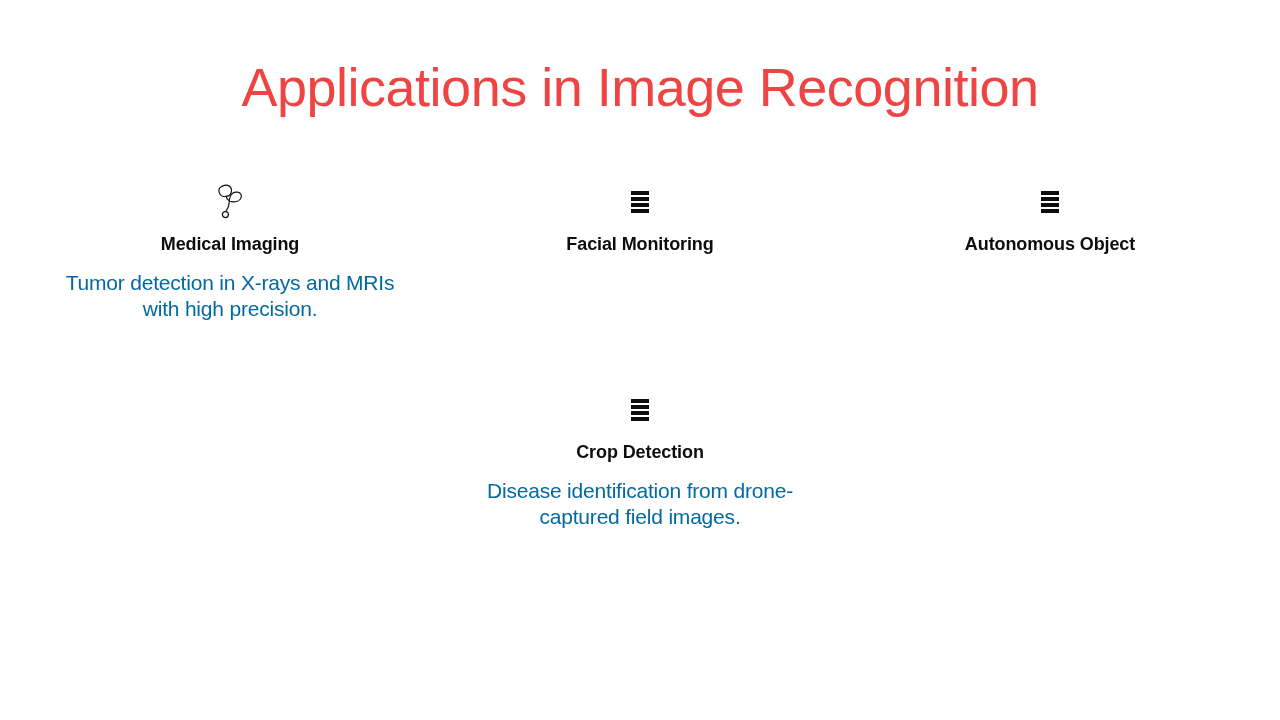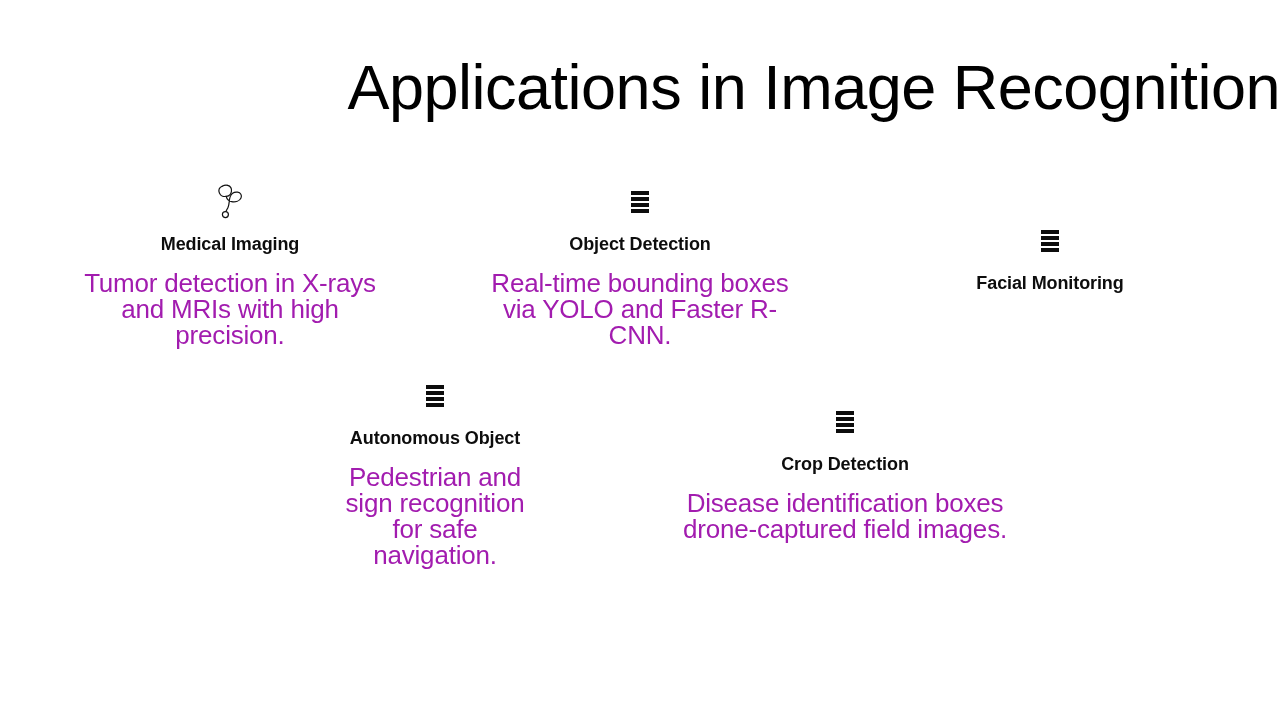--- a/index.html
+++ b/index.html
@@ -23,41 +23,40 @@
     height: 720px;
     background: #ffffff;
   }
 
   
   .slide-title {
     position: absolute;
     top: 48px;
     left: 0;
     width: 1280px;
-    text-align: right;
-    font-size: 63px;
+    text-align: center;
+    font-size: 54px;
     font-weight: 300;
     line-height: 78px;
     letter-spacing: -0.5px;
-    color: #000000;
+    color: #ef4444;
     white-space: nowrap;
   }
 
   
   .grid {
     position: absolute;
     top: 180px;
     left: 24px;
     width: 1232px;
     display: flex;
     flex-wrap: wrap;
     justify-content: center;
     align-content: flex-start;
-    row-gap: 26px;
-    align-items: center;
+    row-gap: 66px;
   }
 
   .card {
     width: 410px;
     display: flex;
     flex-direction: column;
     align-items: center;
     text-align: center;
     padding: 0 24px;
   }
@@ -92,25 +91,25 @@
   .card-heading {
     font-size: 18px;
     font-weight: 700;
     line-height: 24px;
     letter-spacing: -0.1px;
     color: #0d0d0d;
     margin-bottom: 14px;
   }
 
   .card-body {
-    font-size: 26px;
+    font-size: 21px;
     font-weight: 400;
     line-height: 26px;
     letter-spacing: -0.2px;
-    color: #a21caf;
+    color: #0369a1;
     max-width: 330px;
   }
 
   .card.narrow .card-body { max-width: 205px; }
 </style>
 </head>
 <body>
 
 <div class="slide">
 
@@ -125,32 +124,20 @@
           <path d="M11.6 1.4 C14.6 2.0 16.0 4.6 15.4 7.6 C14.9 10.2 13.0 12.0 10.6 12.4"></path>
           <path d="M6.2 2.2 C7.6 1.5 9.9 1.0 11.6 1.4"></path>
           <path d="M10.2 12.3 C10.8 15.0 12.6 17.0 15.6 17.6 C19.6 18.4 23.6 17.0 25.0 14.0 C26.2 11.3 24.6 8.6 21.6 8.2 C18.4 7.8 15.4 9.6 14.2 12.6 C12.8 16.2 13.6 20.2 12.0 23.4 C11.2 25.0 10.4 26.2 10.0 27.4"></path>
           <circle cx="9.4" cy="30.6" r="3.0"></circle>
         </svg>
       </div>
       <div class="card-heading">Medical Imaging</div>
       <div class="card-body">Tumor detection in X-rays and MRIs with high precision.</div>
     </div>
 
-    <div class="card">
-      <div class="card-icon">
-        <span class="glyph-bars">
-            <i></i>
-            <i></i>
-            <i></i>
-            <i></i>
-          </span>
-      </div>
-      <div class="card-heading">Object Detection</div>
-      <div class="card-body">Real-time bounding boxes via YOLO and Faster R-CNN.</div>
-    </div>
 
     <div class="card">
       <div class="card-icon">
         <span class="glyph-bars">
             <i></i>
             <i></i>
             <i></i>
             <i></i>
           </span>
       </div>
@@ -160,30 +147,29 @@
     <div class="card narrow">
       <div class="card-icon">
         <span class="glyph-bars">
             <i></i>
             <i></i>
             <i></i>
             <i></i>
           </span>
       </div>
       <div class="card-heading">Autonomous Object</div>
-      <div class="card-body">Pedestrian and sign recognition for safe navigation.</div>
     </div>
 
     <div class="card">
       <div class="card-icon">
         <span class="glyph-bars">
             <i></i>
             <i></i>
             <i></i>
             <i></i>
           </span>
       </div>
       <div class="card-heading">Crop Detection</div>
-      <div class="card-body">Disease identification boxes drone-captured field images.</div>
+      <div class="card-body">Disease identification from drone-captured field images.</div>
     </div>
 
   </div>
 </div>
 
 </body></html>

